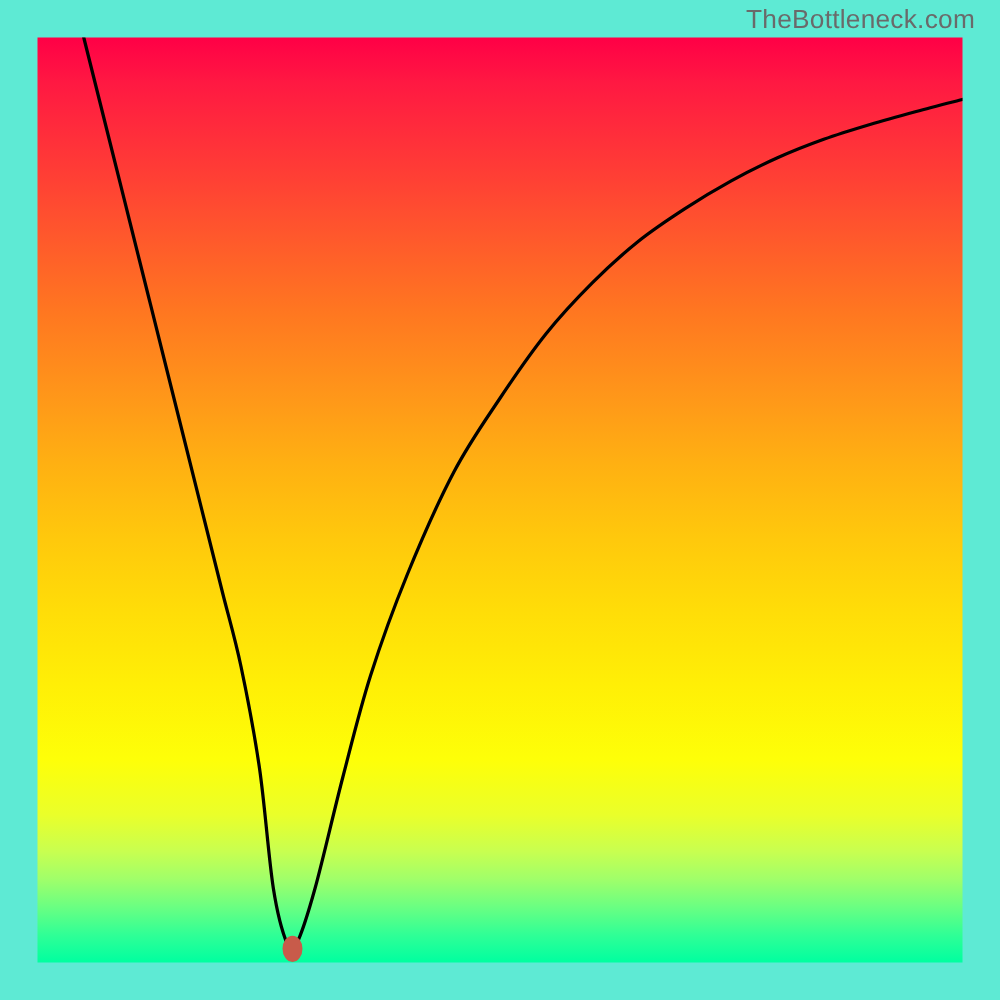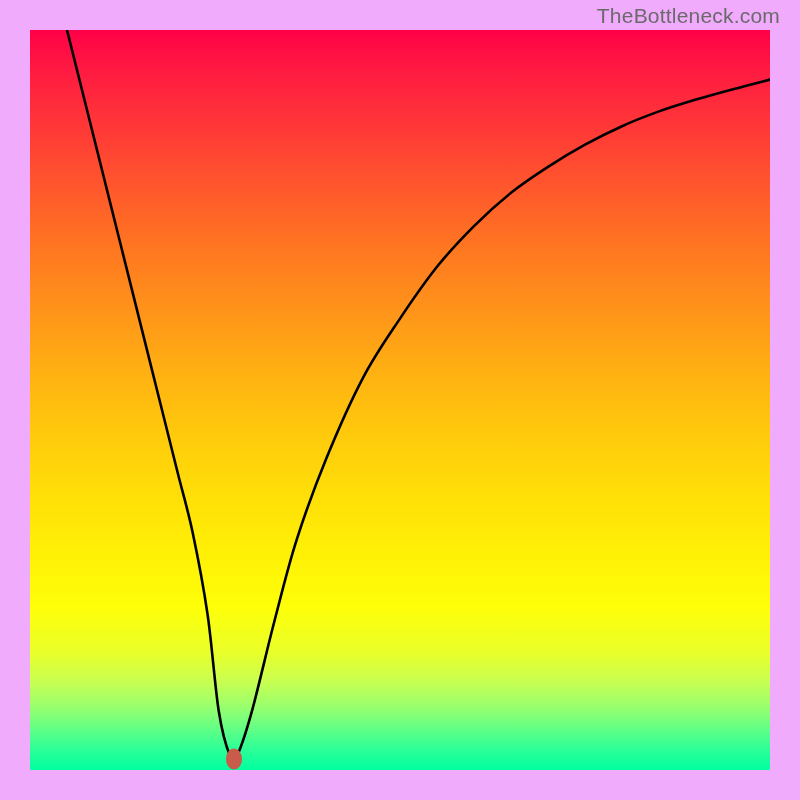--- a/index.html
+++ b/index.html
@@ -1,20 +1,20 @@
 <!DOCTYPE html>
 <html><head>
 <meta charset="utf-8">
 <style>
   * { margin: 0; padding: 0; box-sizing: border-box; }
   html, body { width: 800px; height: 800px; overflow: hidden; background: #000; }
   .outer {
     width: 800px;
     height: 800px;
-    background: #f0abfc;
+    background: #5eead4;
     position: relative;
   }
   .attribution {
     position: absolute;
     top: 4px;
     right: 20px;
     color: #6a6a6a;
     font-family: Arial, Helvetica, sans-serif;
     font-size: 21px;
     font-weight: 400;

